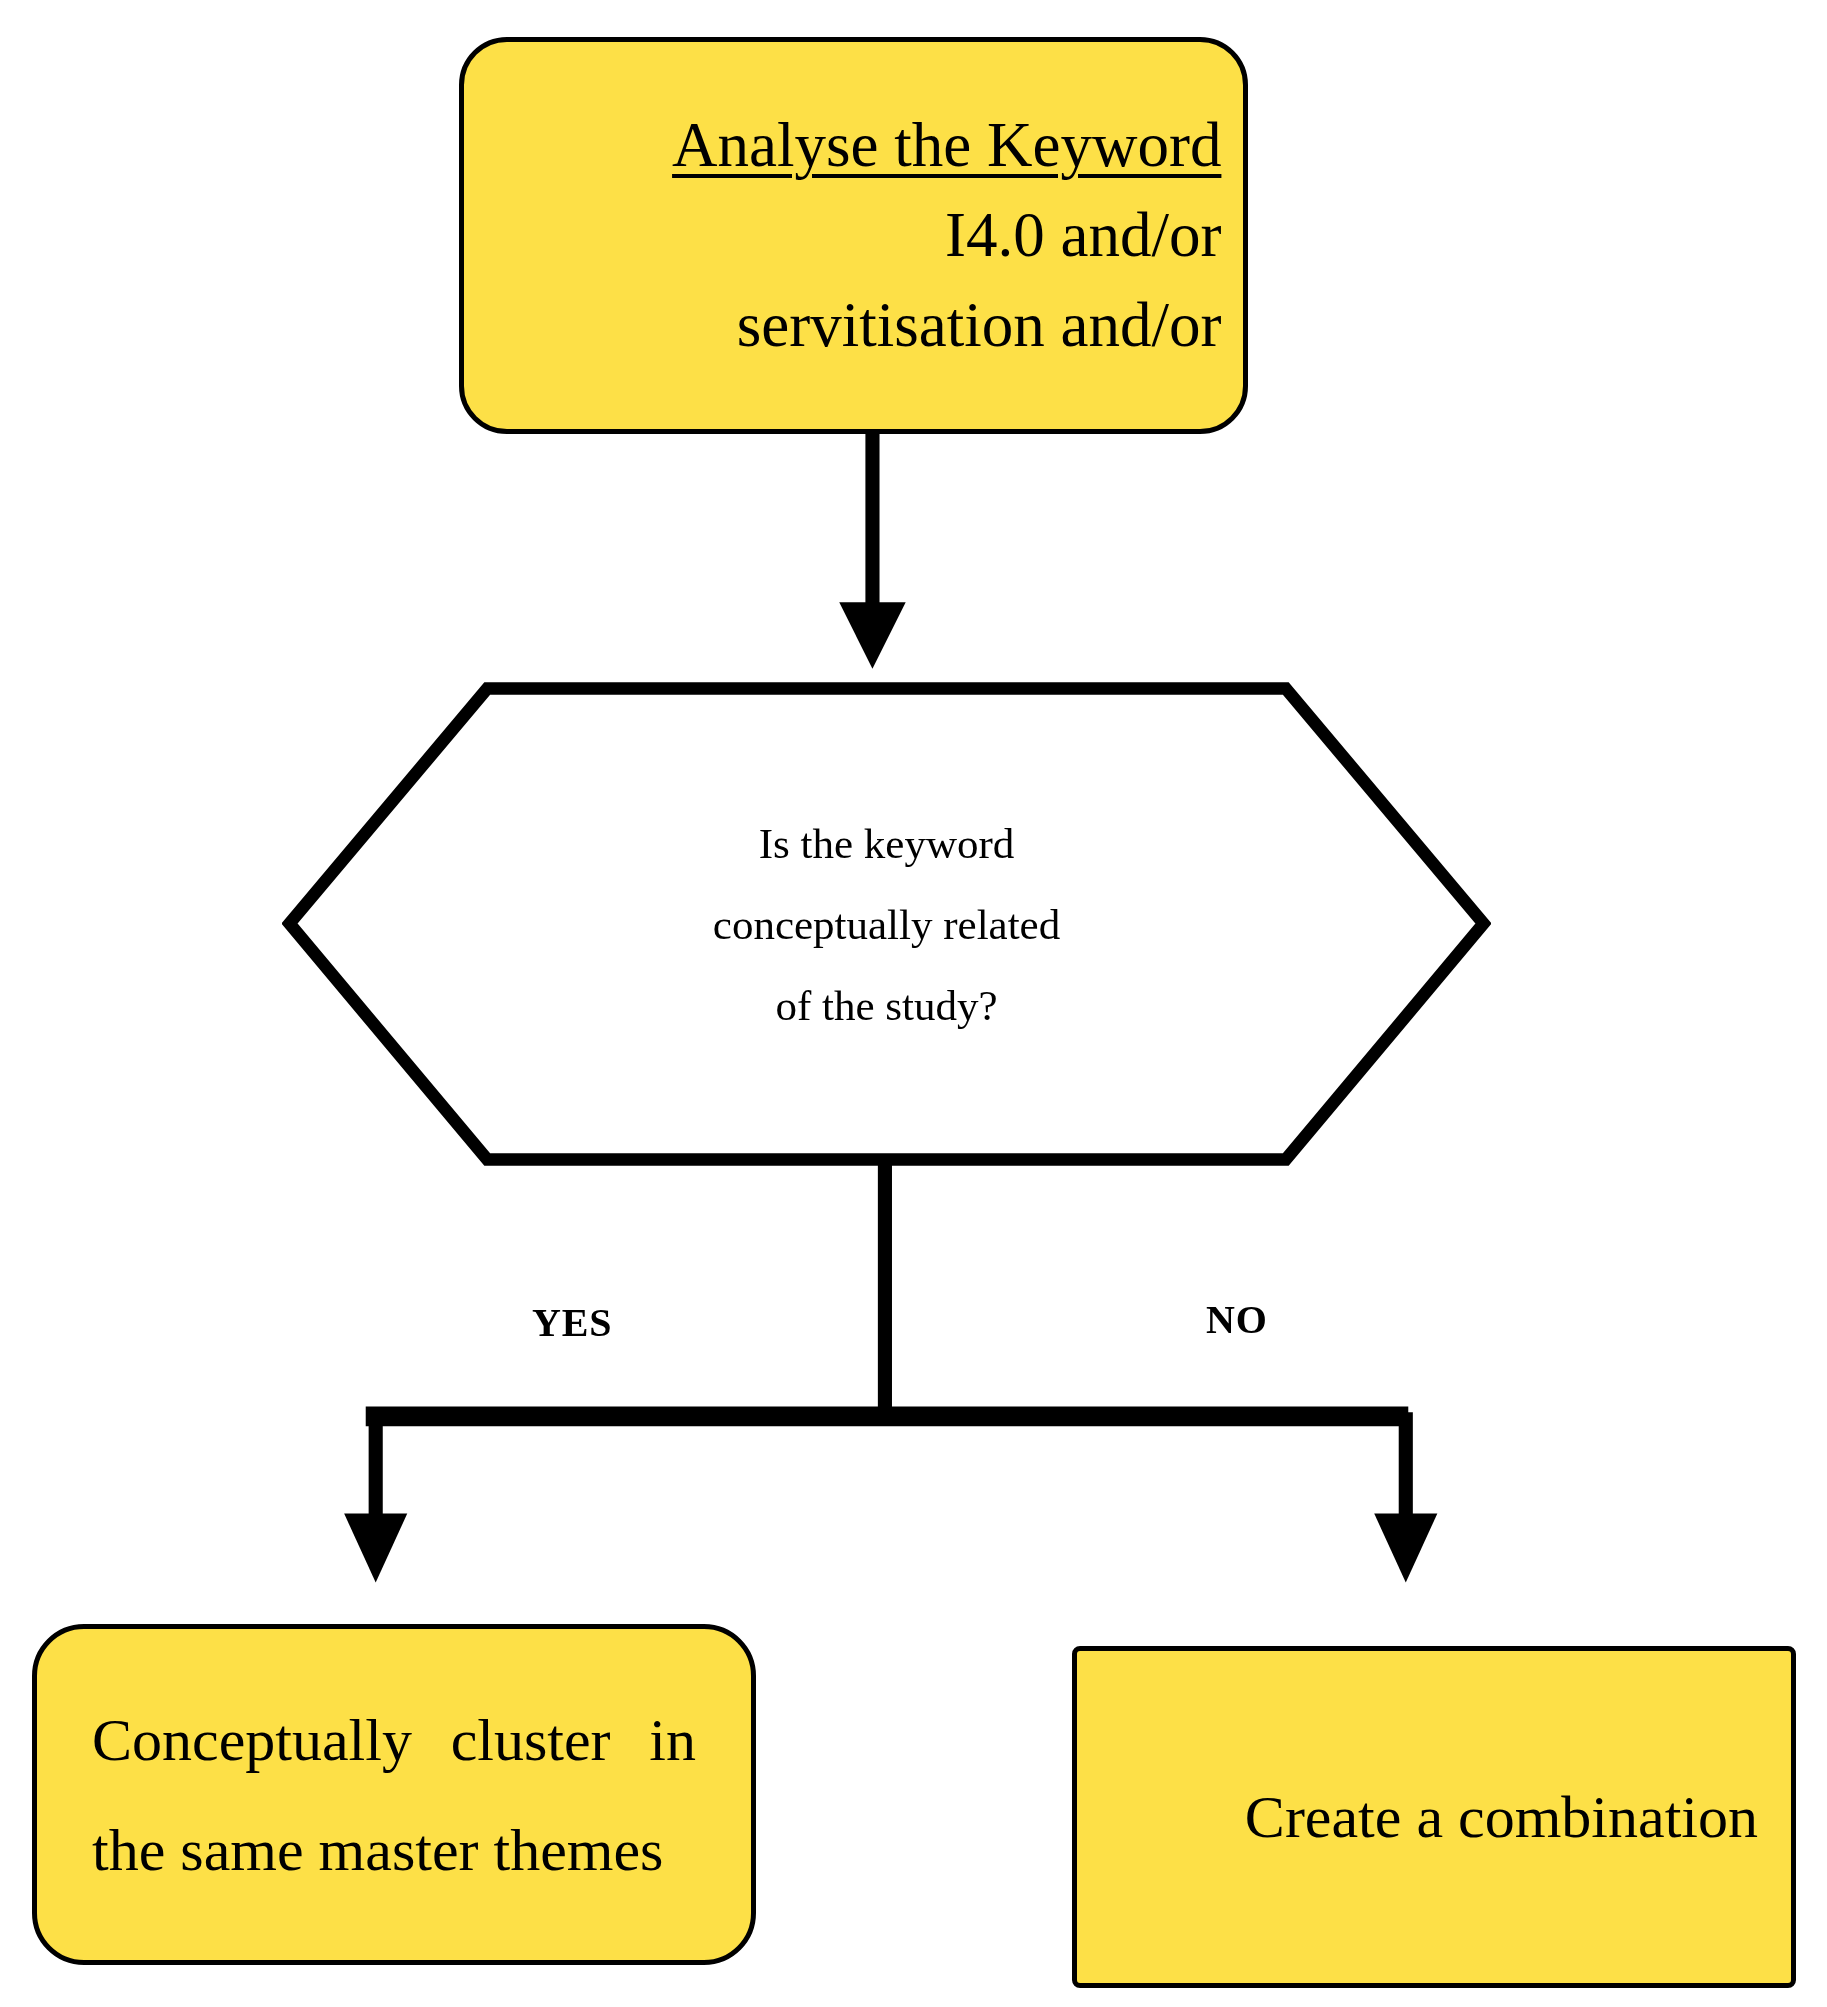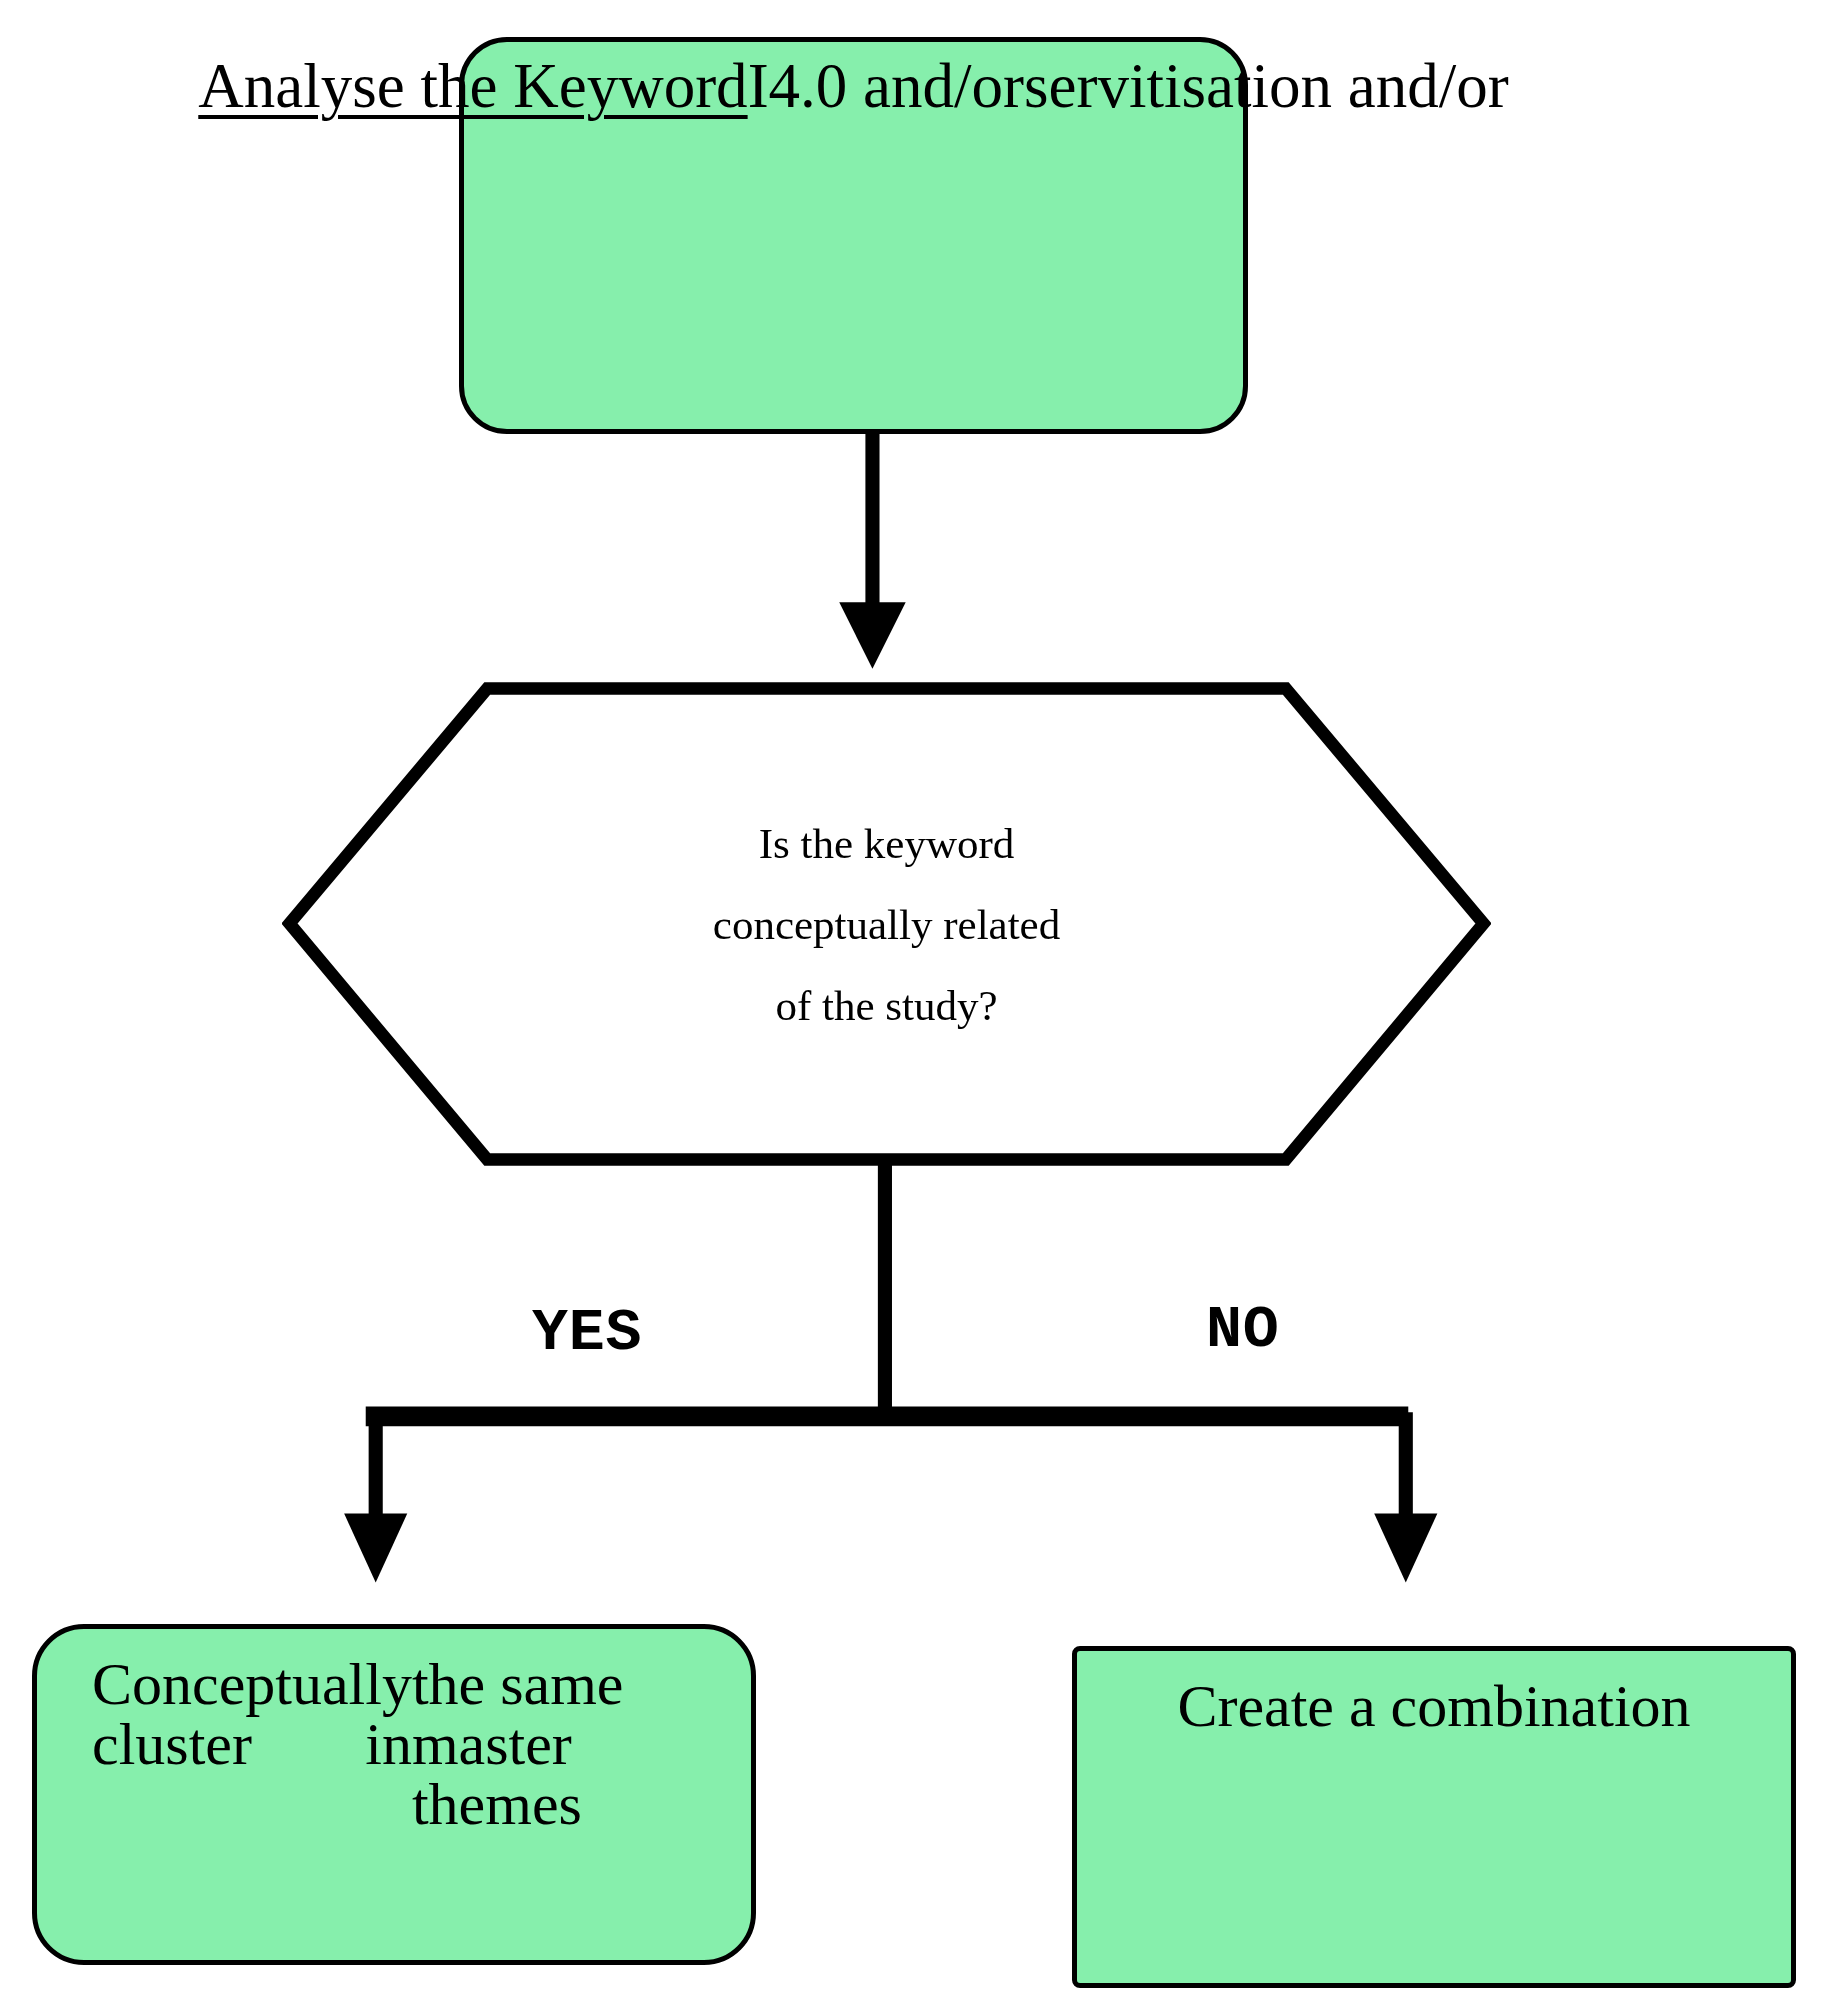--- a/index.html
+++ b/index.html
@@ -18,24 +18,24 @@
     background: #ffffff;
     overflow: hidden;
   }
 
   
   .proc-box {
     position: absolute;
     box-sizing: border-box;
     border: 5.8px solid #000000;
     border-radius: 50px;
-    background: #86efac;
+    background: #fde047;
     display: flex;
-    flex-direction: row;
-    align-items: flex-start;
+    flex-direction: column;
+    align-items: flex-end;
     justify-content: center;
   }
   .proc-line {
     display: block;
     white-space: nowrap;
     line-height: 1.0;
   }
 
   
   #box-start {
@@ -126,26 +126,25 @@
     position: absolute;
     left: 0; top: 0;
     width: 1828px;
     height: 2007px;
     pointer-events: none;
   }
 
   
   .branch-label {
     position: absolute;
-    font-size: 60px;
+    font-size: 40px;
     font-weight: bold;
     letter-spacing: 0.8px;
     line-height: 1;
     white-space: nowrap;
-    font-family: Liberation Mono, monospace;
   }
   #label-yes { left: 532px; top: 1303px; }
   #label-no  { left: 1206px; top: 1300px; }
 </style>
 </head>
 <body>
 
 <div id="canvas">
 
   <svg id="connectors" viewBox="0 0 2200 2416">

